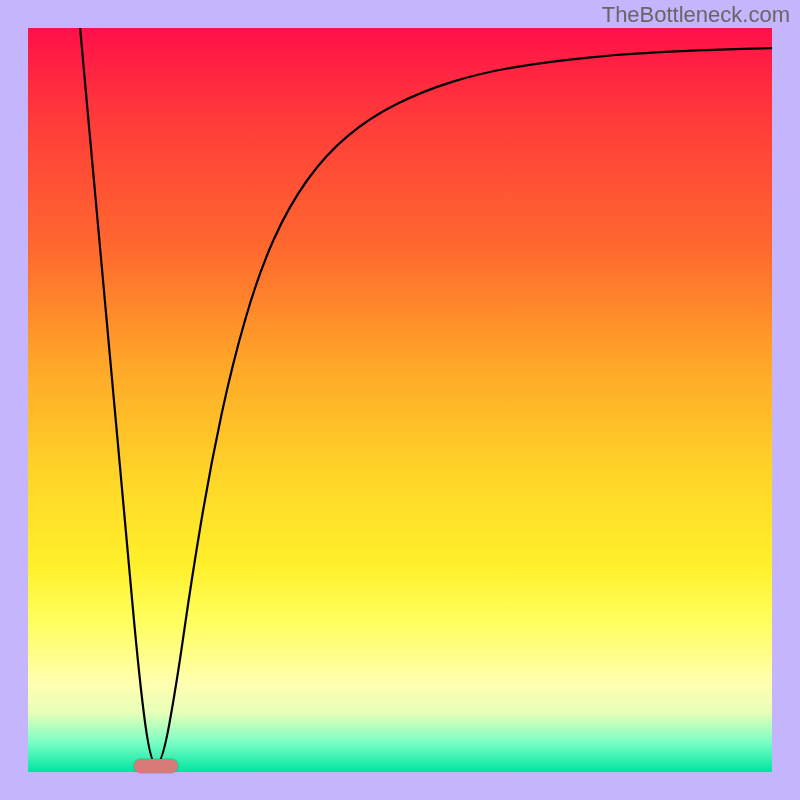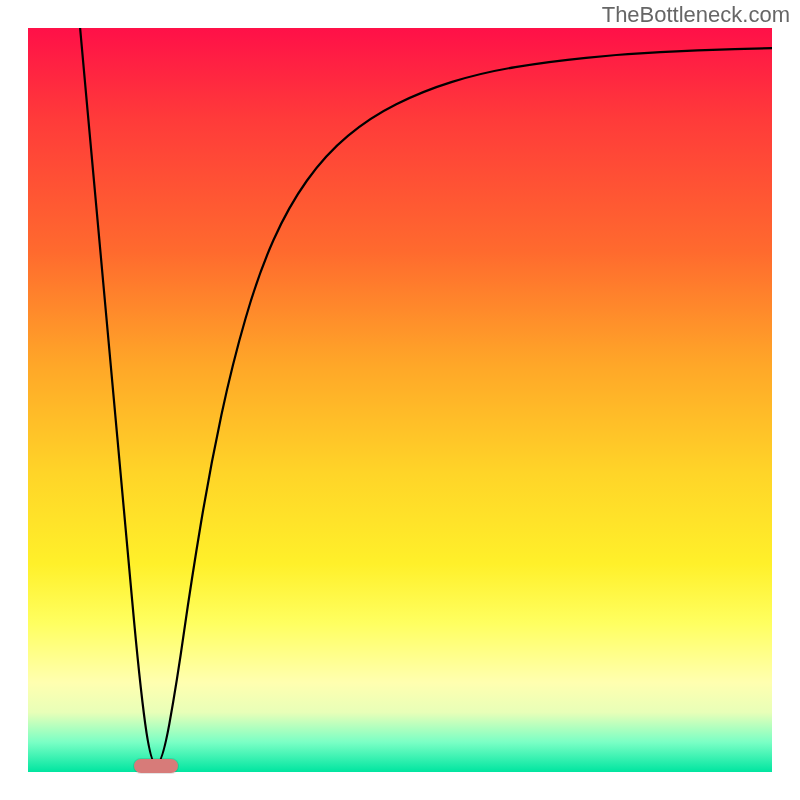--- a/index.html
+++ b/index.html
@@ -8,21 +8,21 @@
     width: 800px;
     height: 800px;
     background: #000;
     font-family: Arial, Helvetica, sans-serif;
     overflow: hidden;
   }
   .frame {
     position: relative;
     width: 800px;
     height: 800px;
-    background: #ffffff;
+    background: #c4b5fd;
   }
   .watermark {
     position: absolute;
     top: 2px;
     right: 10px;
     color: #666;
     font-size: 22px;
     font-weight: 500;
     z-index: 5;
     user-select: none;

